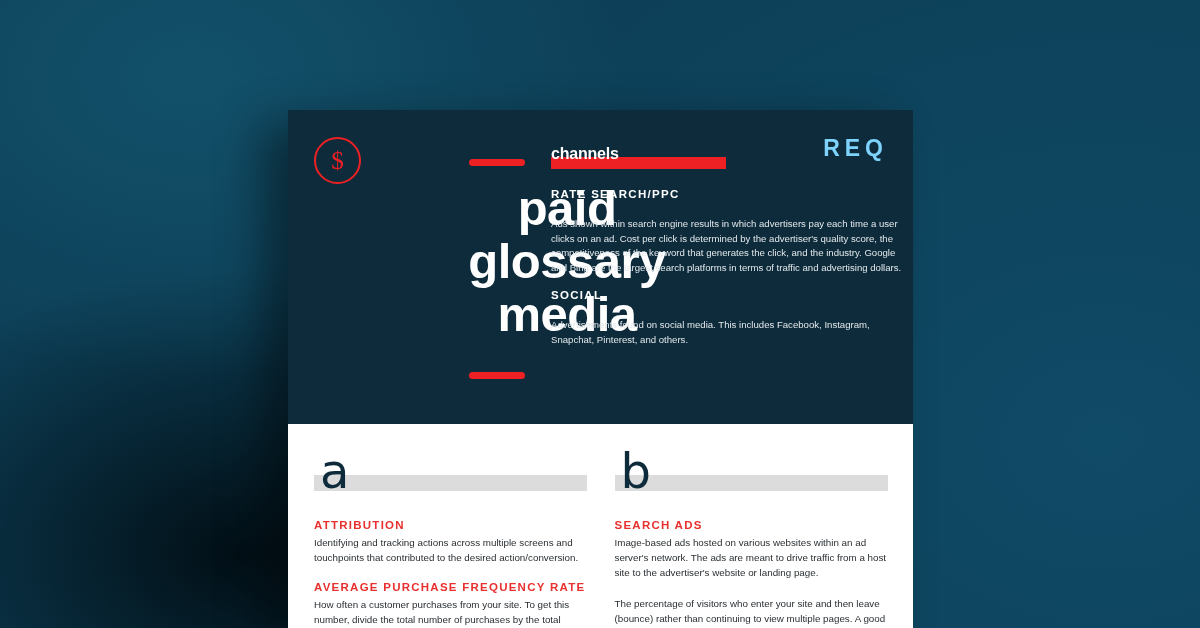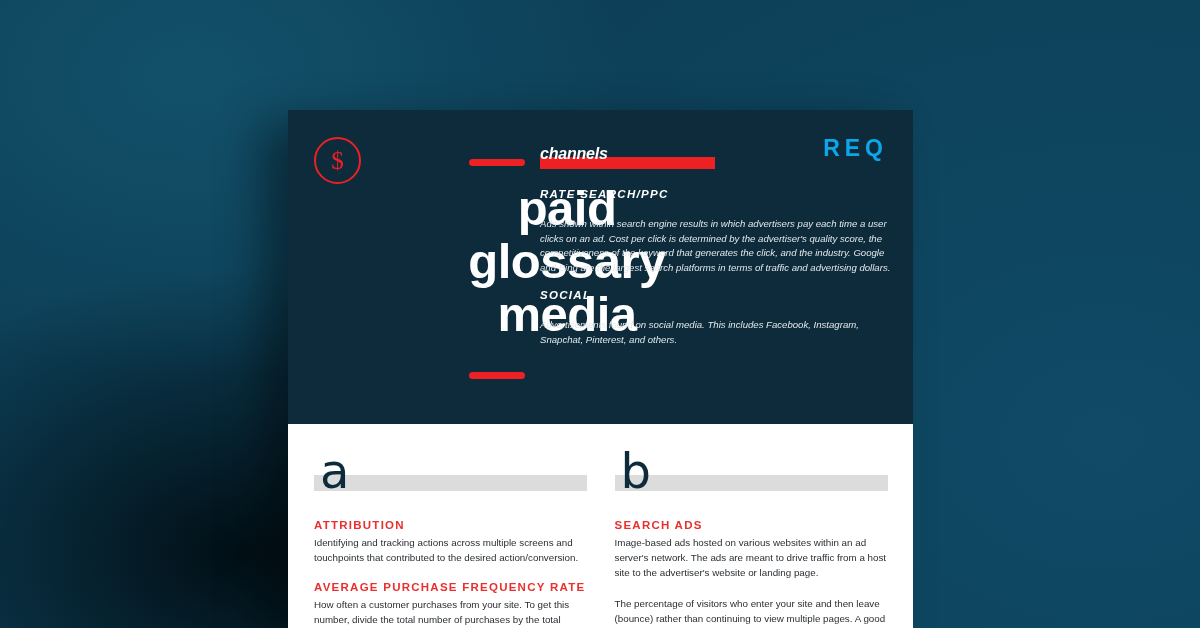--- a/index.html
+++ b/index.html
@@ -92,33 +92,32 @@
     font-size: 49px;
     line-height: 53px;
     letter-spacing: -0.5px;
   }
   .hero-title span { display: block; }
 
   .req {
     position: absolute;
     right: 25px;
     top: 25px;
-    color: #0ea5e9;
+    color: #7dd3fc;
     font-size: 23px;
     font-weight: 700;
     letter-spacing: 5px;
   }
 
   
   .hero-right {
     position: absolute;
-    left: 252px;
+    left: 263px;
     top: 35px;
     width: 352px;
-    font-style: italic;
   }
 
   .channels-wrap {
     position: relative;
     height: 25px;
     margin-bottom: 18px;
   }
   .channels-bar {
     position: absolute;
     left: 0;

